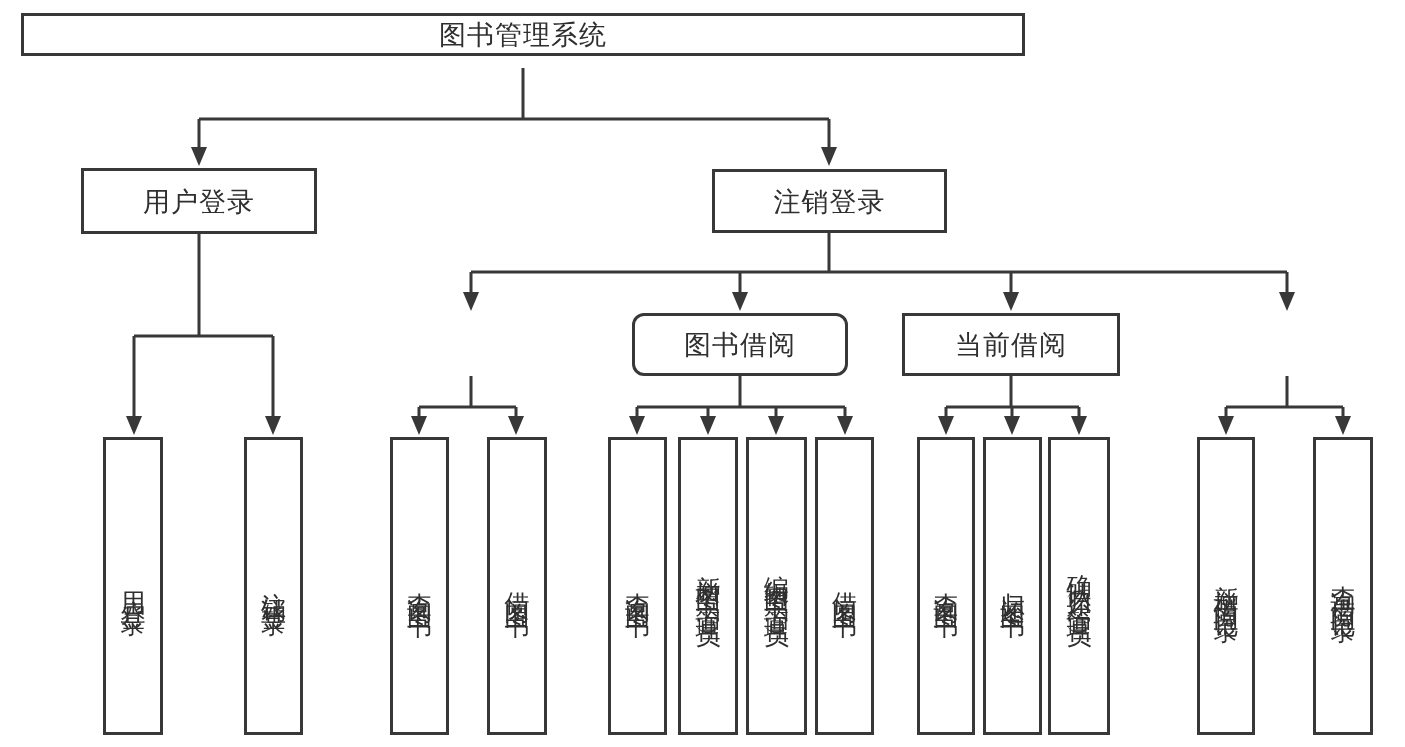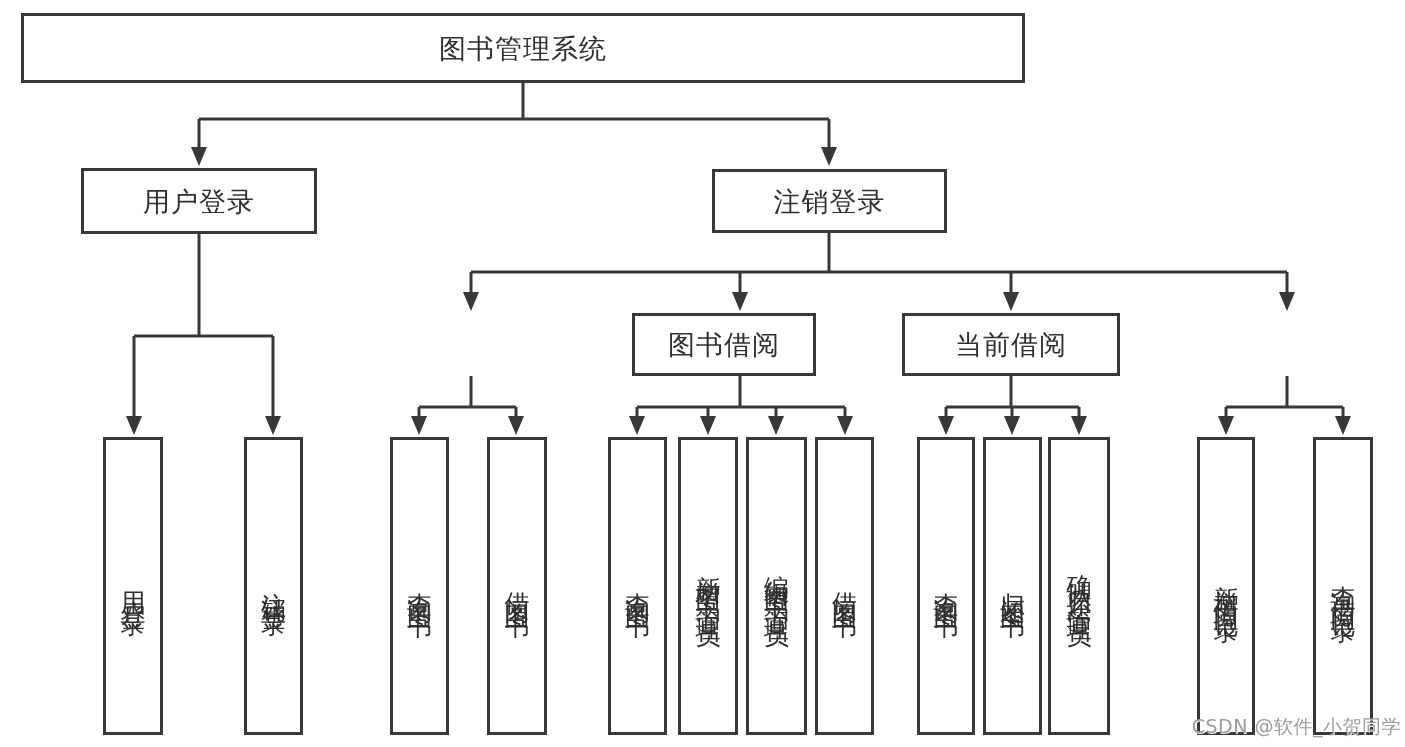--- a/index.html
+++ b/index.html
@@ -54,26 +54,26 @@
   }
   .v-box {
     top: 437px;
     height: 298px;
     writing-mode: vertical-rl;
     text-orientation: mixed;
     font-size: 25px;
     letter-spacing: 7px;
     line-height: 1;
   }
-  .root-box   { left: 21px;  top: 13px;  width: 1004px; height: 70px; }
+  .root-box   { left: 21px;  top: 13px;  width: 1004px; height: 43px; }
   .user-login { left: 81px;  top: 168px; width: 236px;  height: 66px; }
   .book-mgmt  { left: 712px; top: 169px; width: 235px;  height: 64px; }
   .l3 { top: 313px; height: 63px; }
   .new-book { left: 363px;  width: 216px; }
-  .borrow   { left: 632px;  width: 184px; }
+  .borrow   { left: 632px;  width: 216px; border-radius: 12px; }
   .current  { left: 902px;  width: 218px; }
   .records  { left: 1178px; width: 217px; }
   .watermark {
     position: absolute;
     right: 4px;
     bottom: 7px;
     font-size: 19px;
     letter-spacing: 0.5px;
     color: var(--wm);
     text-shadow: 1px 1px 0 rgba(255,255,255,0.9);
@@ -128,15 +128,14 @@
   <div class="box v-box" style="left:746px;width:61px">编辑图书（管理员）</div>
   <div class="box v-box" style="left:815px;width:59px">借阅图书</div>
 
   <div class="box v-box" style="left:917px;width:58px">查询图书</div>
   <div class="box v-box" style="left:983px;width:59px">归还图书</div>
   <div class="box v-box" style="left:1048px;width:62px">确认归还（管理员）</div>
 
   <div class="box v-box" style="left:1197px;width:58px">新增借阅记录</div>
   <div class="box v-box" style="left:1313px;width:60px">查询借阅记录</div>
 
-  <div class="watermark">CSDN @软件_小贺同学</div>
 
 </div>
 
 </body></html>

